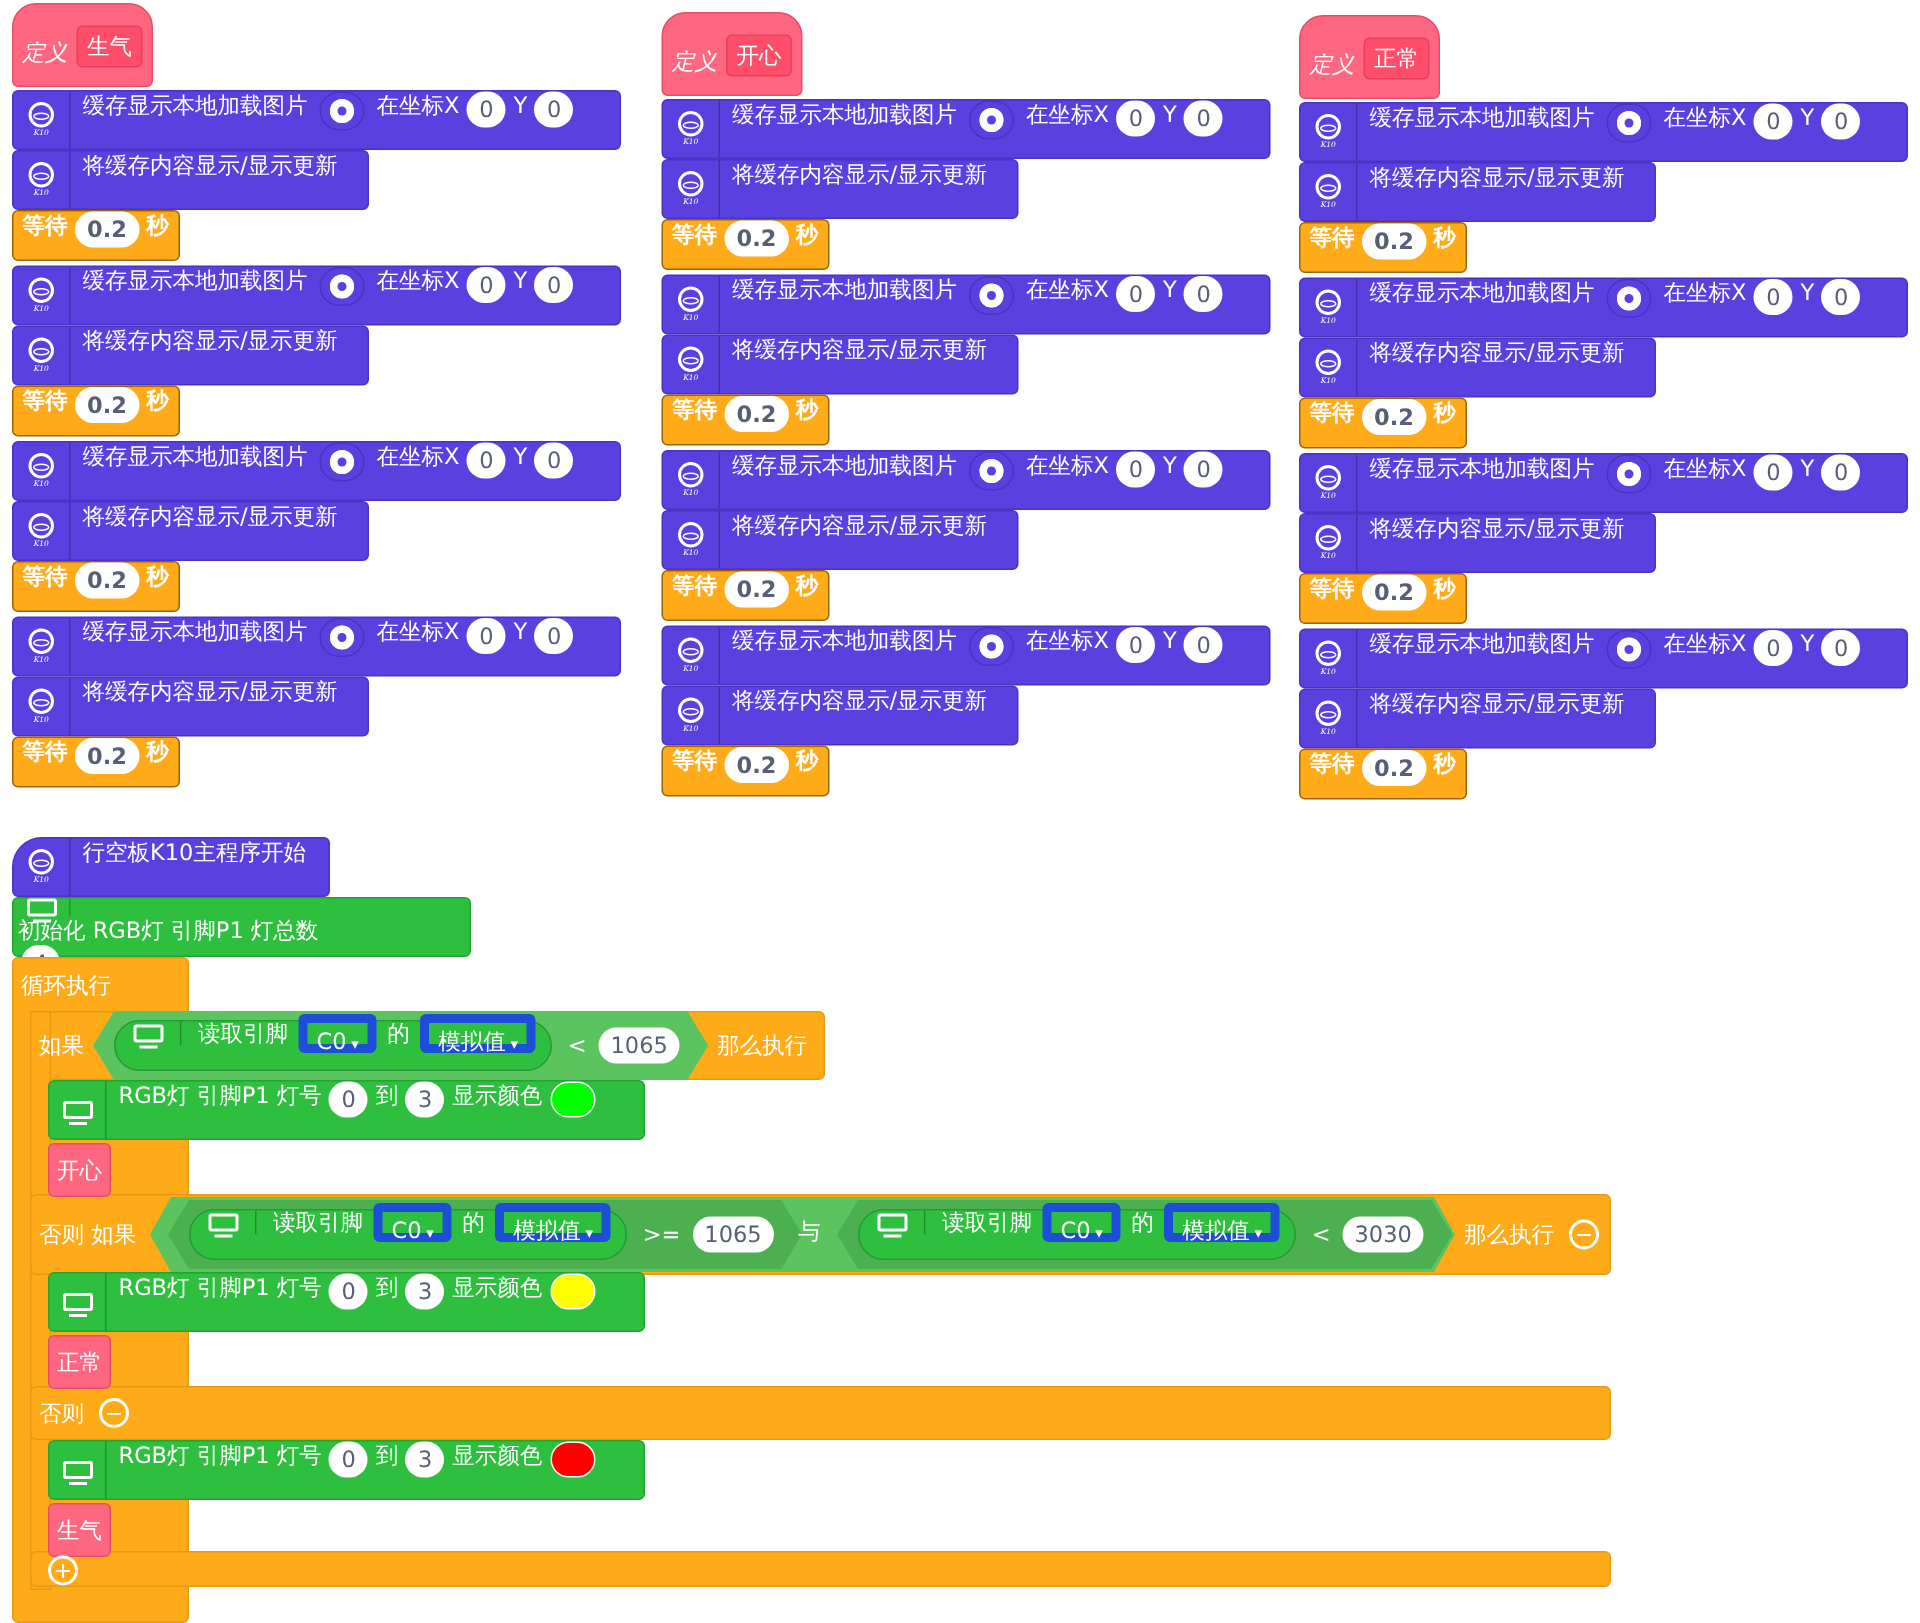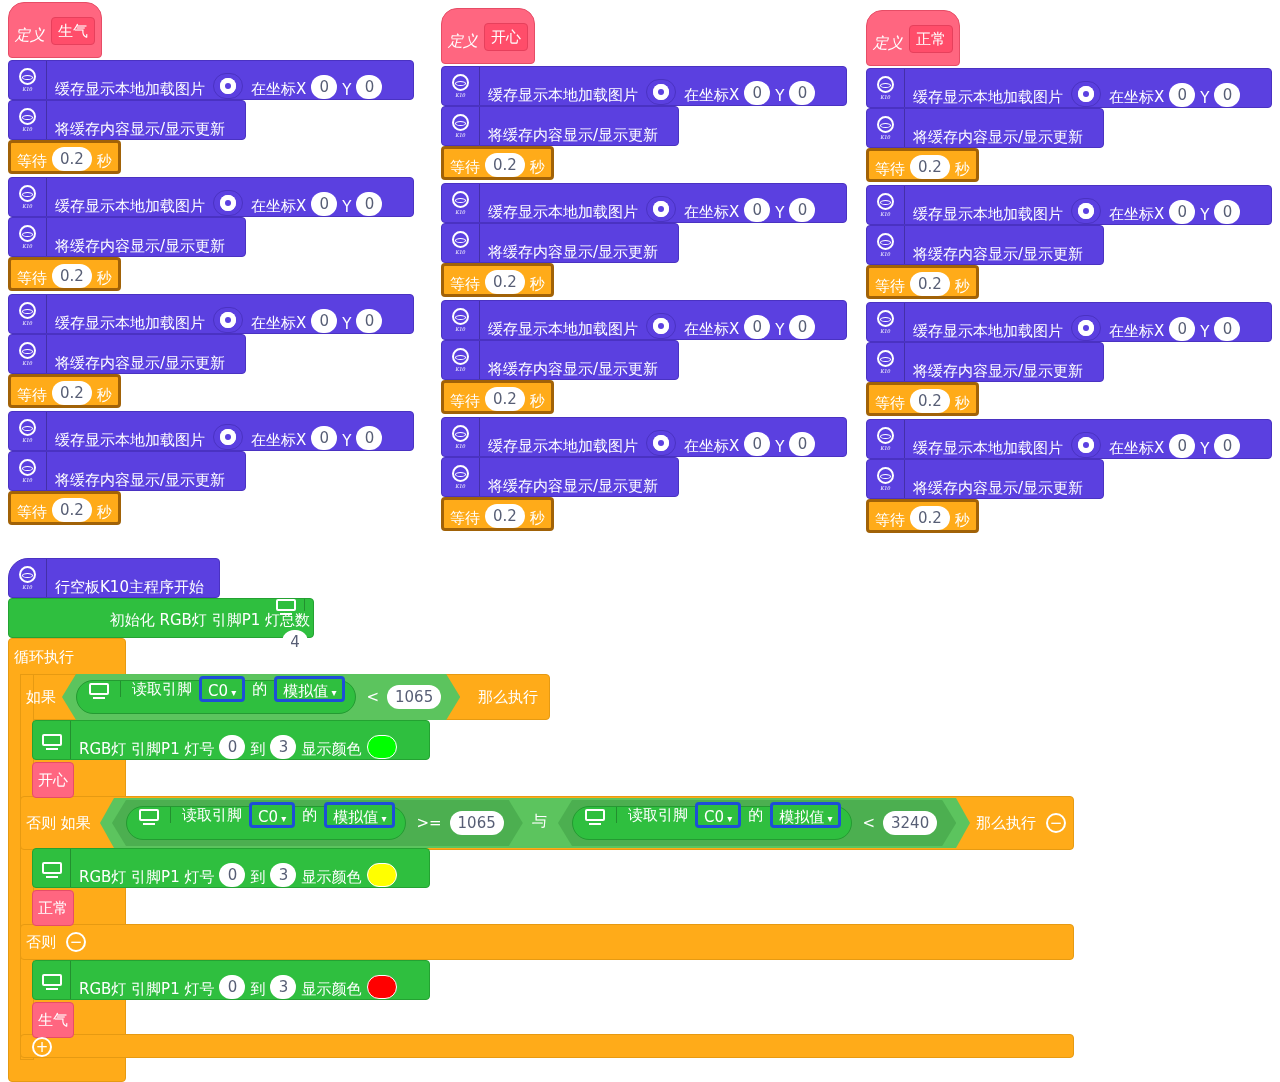--- a/index.html
+++ b/index.html
@@ -6,43 +6,43 @@
   html, body { width: 1280px; height: 1082px; background: #ffffff; overflow: hidden; }
   body { position: relative; font-family: "DejaVu Sans", "Liberation Sans", sans-serif; color: #fff; font-size: 15px; }
   .abs { position: absolute; }
 
   
   .def-hat { position: absolute; background: #ff6680; border: 1px solid #e64d66; border-radius: 16px 16px 4px 4px; height: 56px; display: flex; align-items: flex-end; padding: 0 6px 12px 6px; }
   .def-hat .lbl { font-size: 15px; margin-right: 6px; line-height: 20px; font-style: italic; }
   .def-hat .proto { background: #ff4d6a; border: 1px solid #e6405c; border-radius: 4px; padding: 4px 6px; font-size: 15px; line-height: 18px; }
 
   
-  .blk { position: absolute; height: 40px; border-radius: 4px; display: flex; align-items: flex-end; white-space: nowrap; font-size: 15px; }
+  .blk { position: absolute; height: 40px; border-radius: 4px; display: flex; align-items: flex-start; white-space: nowrap; font-size: 15px; }
   .k10 { background: #5b40e0; border: 1px solid #4a32c2; }
-  .wait { background: #ffab19; border: 3px solid #a16207; height: 34px; padding: 0 6px; }
+  .wait { background: #ffab19; border: 1px solid #a16207; height: 34px; padding: 0 6px; font-weight: bold; }
   .rgb { background: #2fbf3f; border: 1px solid #24a232; }
   .ctrl { background: #ffab19; border: 1px solid #e69a12; }
   .call { background: #ff6680; border: 1px solid #e64d66; height: 36px; padding: 0 5px; border-radius: 4px; }
 
   .ico-wrap { width: 38px; height: 100%; display: flex; flex-direction: column; align-items: center; justify-content: center; border-right: 1px solid rgba(0,0,0,0.25); margin-right: 8px; }
   .ico-k10 { width: 17px; height: 17px; border: 2px solid #fff; border-radius: 50%; position: relative; }
   .ico-k10::after { content: ""; position: absolute; left: 1px; right: 1px; top: 5px; height: 3px; border: 1.5px solid #fff; border-radius: 50%; }
   .ico-k10-tag { font-size: 5px; font-style: italic; font-family: "DejaVu Serif", serif; margin-top: 1px; }
   .ico-board { width: 20px; height: 12px; border: 2px solid #fff; border-radius: 2px; position: relative; }
   .ico-board::after { content: ""; position: absolute; left: 2px; right: 2px; bottom: -6px; height: 2px; background: #fff; }
 
   .pill { background: #fff; color: #575e75; border-radius: 12px; padding: 0 8px; height: 24px; line-height: 24px; margin: 0 5px; font-size: 15px; min-width: 26px; text-align: center; }
   .gear { width: 30px; height: 26px; border-radius: 13px; border: 1px solid #4a32c2; margin: 0 8px; display: flex; align-items: center; justify-content: center; background: transparent; }
   .gear span { width: 16px; height: 16px; border-radius: 50%; background: #fff; position: relative; box-shadow: 0 0 0 3px #fff inset; }
   .gear span::after { content: ""; position: absolute; left: 5px; top: 5px; width: 6px; height: 6px; border-radius: 50%; background: #5b40e0; }
   .txt { margin: 0 3px; }
 
   
   .rep { background: #2fbf3f; border: 1px solid #249a32; border-radius: 18px; height: 34px; display: flex; align-items: center; padding: 0 6px 16px 0; }
-  .dd { border: 3px solid #1d4ed8; background: #2fbf3f; border-radius: 4px; height: 26px; line-height: 24px; padding: 0 6px; margin: 0 4px; }
+  .dd { border: 6px solid #1d4ed8; background: #2fbf3f; border-radius: 4px; height: 26px; line-height: 24px; padding: 0 6px; margin: 0 4px; }
   .dd::after { content: " ▾"; font-size: 10px; }
   .hex { background: #5cc45e; height: 48px; display: flex; align-items: center; padding: 0 14px; clip-path: polygon(14px 0, calc(100% - 14px) 0, 100% 50%, calc(100% - 14px) 100%, 14px 100%, 0 50%); }
   .circ { width: 20px; height: 20px; border: 2px solid #fff; border-radius: 50%; display: inline-flex; align-items: center; justify-content: center; font-size: 15px; line-height: 16px; margin-left: 6px; }
   .swatch { width: 30px; height: 24px; border-radius: 12px; border: 1px solid #fff; margin-left: 6px; }
 </style>
 </head>
 <body>
 
 <div id="stacks">
     <div class="def-hat" style="left:8px;top:2px;">
@@ -445,21 +445,21 @@
     <div class="rep">
       <div class="ico-wrap" style="width:44px;">
           <div class="ico-board"></div>
         </div>
       <span class="txt">读取引脚</span>
       <span class="dd">C0</span>
       <span class="txt">的</span>
       <span class="dd">模拟值</span>
     </div>
     <span class="txt" style="margin-left:10px;">&lt;</span>
-    <span class="pill">3240</span>
+    <span class="pill">3030</span>
   </div>
 </div>
 <span class="abs" style="left:976px;top:814px;">那么执行</span>
 <span class="abs circ" style="left:1040px;top:813px;">−</span>
 
 <div class="blk rgb" style="left:32px;top:848px;width:398px;">
   <div class="ico-wrap">
       <div class="ico-board"></div>
     </div>
   <span>RGB灯 引脚P1 灯号</span>

